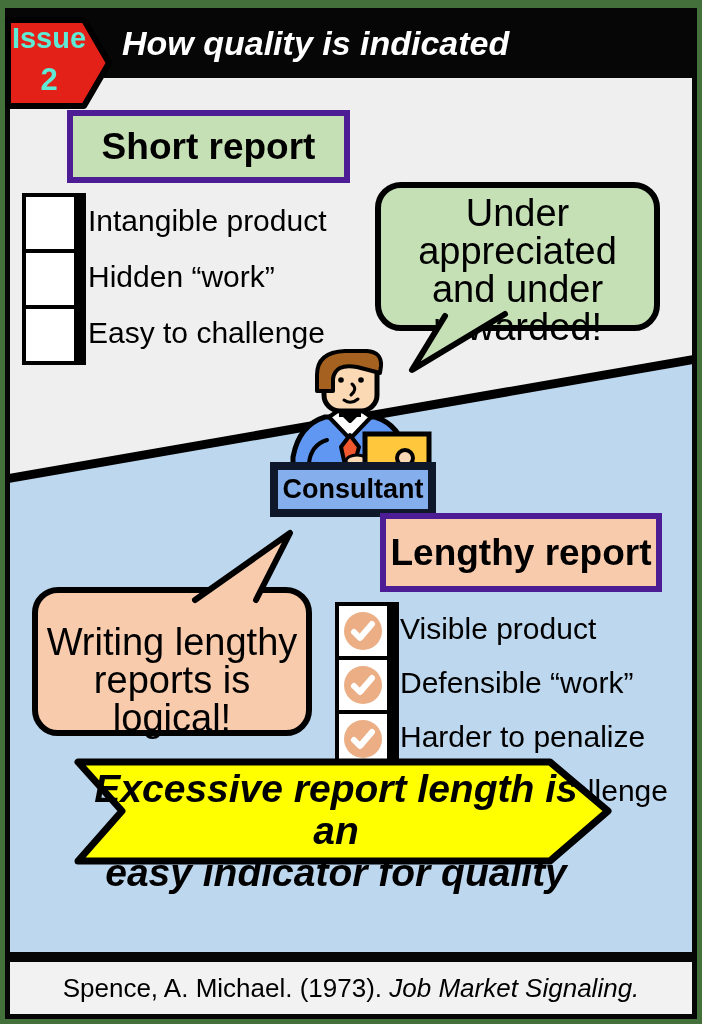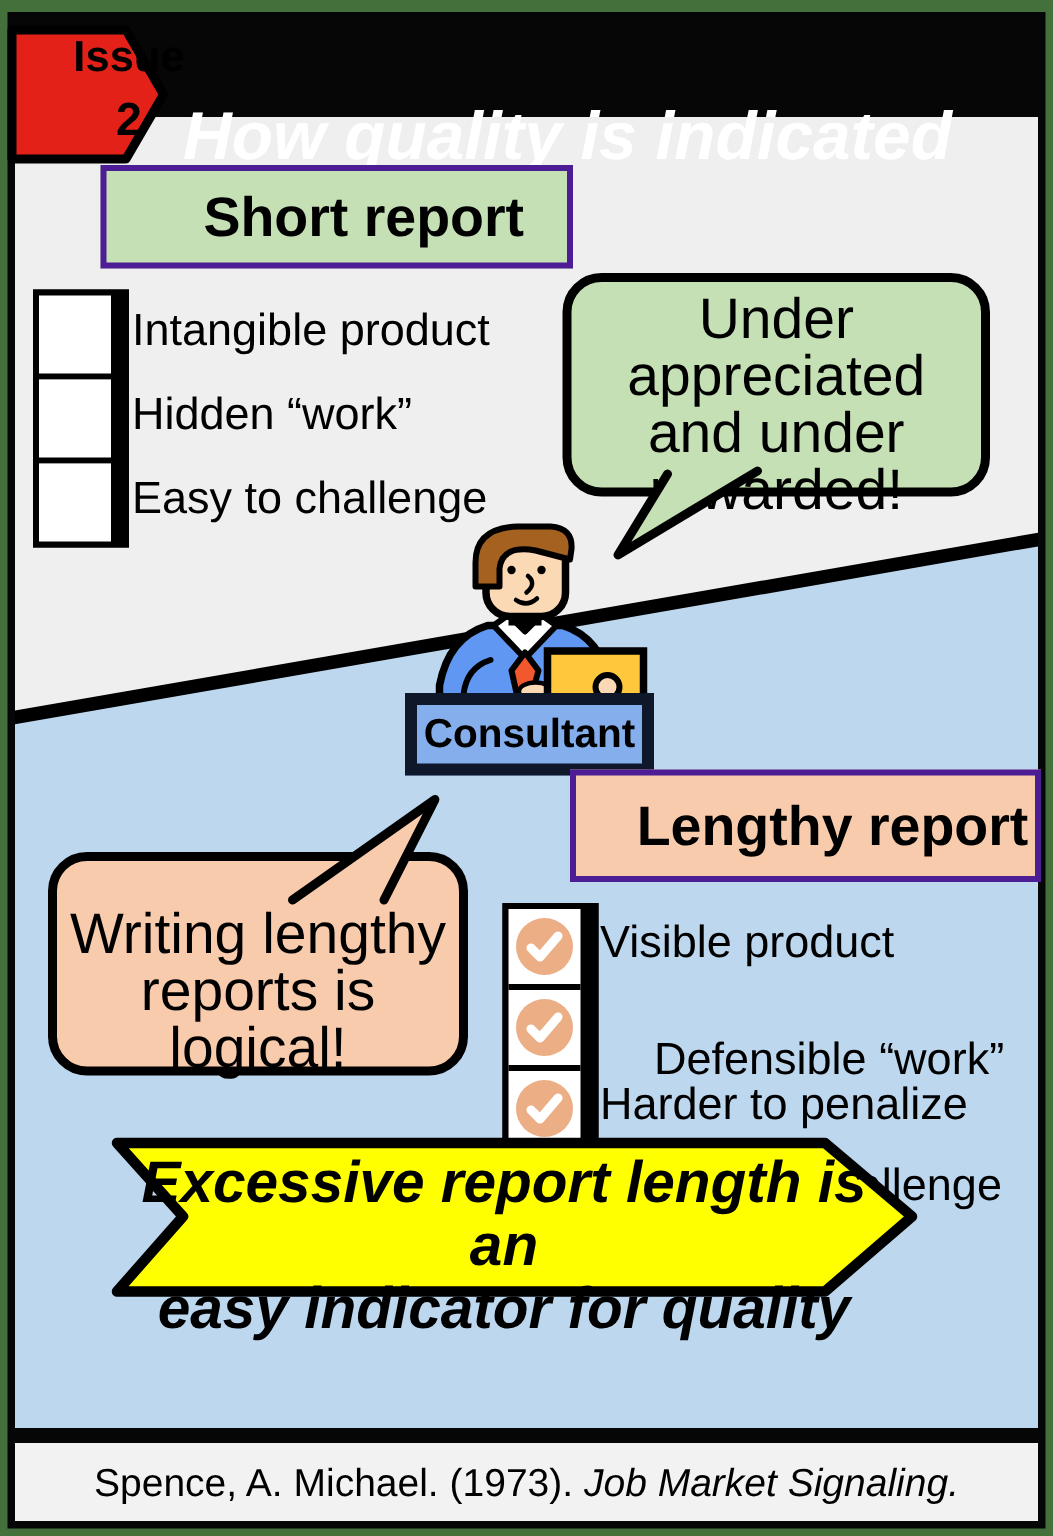--- a/index.html
+++ b/index.html
@@ -6,50 +6,49 @@
   #page{
     position:relative;width:702px;height:1024px;overflow:hidden;
     background:#44703C;
     font-family:"Liberation Sans", sans-serif;
     color:#000;
   }
   .abs{position:absolute;}
   #frame{left:5px;top:8px;width:692px;height:1011px;background:#060606;}
   #title{
     left:122px;top:8px;width:560px;height:70px;line-height:70px;
-    color:#fff;font-size:45px;font-weight:bold;font-style:italic;
+    color:#fff;font-size:34px;font-weight:bold;font-style:italic;
     white-space:nowrap;
-    margin-top:48px;
   }
   #content{left:10px;top:78px;width:682px;height:874px;background:#EFEFEF;overflow:hidden;}
   #bg-split{left:10px;top:78px;width:682px;height:874px;}
   
   #badge-svg{left:2px;top:14px;width:112px;height:98px;}
-  #badge-text{left:6px;top:18px;width:86px;height:88px;text-align:center;color:#000000;font-weight:bold;padding-left:37px;}
+  #badge-text{left:6px;top:18px;width:86px;height:88px;text-align:center;color:#5eead4;font-weight:bold;}
   #badge-text .l1{display:block;font-size:29px;line-height:40px;}
   #badge-text .l2{display:block;font-size:31px;line-height:44px;}
   
-  .heading-box{border:4px solid #4c1d95;font-weight:bold;font-size:37px;text-align:center;padding-left:36px;}
+  .heading-box{border:6px solid #4c1d95;font-weight:bold;font-size:37px;text-align:center;}
   #short-box{left:67px;top:110px;width:271px;height:61px;line-height:61px;background:#C5E0B4;}
   #lengthy-box{left:380px;top:513px;width:270px;height:67px;line-height:67px;background:#F8CBAD;}
   
   .check-col{border:4px solid #000;background:#000;}
   #short-col{left:22px;top:193px;width:56px;}
   #lengthy-col{left:335px;top:602px;width:56px;}
   .check-cell{width:48px;background:#fff;border-bottom:4px solid #000;display:flex;align-items:center;justify-content:center;}
   #short-col .check-cell{height:52px;}
   #lengthy-col .check-cell{height:50px;}
   .check-cell:last-child{border-bottom:none;}
   .item-label{font-size:30px;white-space:nowrap;}
   .short-item{left:88px;height:56px;line-height:56px;}
   .lengthy-item{left:400px;height:54px;line-height:54px;text-align:right;}
   
   .bubble{border:6px solid #000;border-radius:26px;text-align:center;font-size:38px;line-height:38px;}
   #green-bubble{left:375px;top:182px;width:273px;height:131px;background:#C5E0B4;padding-top:6px;}
-  #peach-bubble{left:32px;top:568px;width:268px;height:107px;background:#F8CBAD;padding-top:30px;}
+  #peach-bubble{left:32px;top:587px;width:268px;height:107px;background:#F8CBAD;padding-top:30px;}
   .bubble span{display:block;}
   #tails{left:10px;top:78px;width:682px;height:874px;pointer-events:none;}
   
   #consultant-svg{left:255px;top:345px;width:190px;height:165px;}
   #desk{
     left:270px;top:462px;width:150px;height:39px;line-height:39px;
     background:#85AEEC;border:8px solid #0f172a;text-align:center;
     font-weight:bold;font-size:27px;
   }
   
@@ -158,21 +157,21 @@
       </svg>
     </div>
     <div class="check-cell">
       <svg width="38" height="38" viewBox="0 0 38 38">
         <circle cx="19" cy="19" r="19" fill="#EBAE85"></circle>
         <path d="M 10 20 L 16 26 L 28 12" fill="none" stroke="#fff" stroke-width="6" stroke-linecap="round" stroke-linejoin="round"></path>
       </svg>
     </div>
   </div>
   <div class="abs item-label lengthy-item" style="top:602px;">Visible product</div>
-  <div class="abs item-label lengthy-item" style="top:680px;padding-left:36px;">Defensible “work”</div>
+  <div class="abs item-label lengthy-item" style="top:656px;">Defensible “work”</div>
   <div class="abs item-label lengthy-item" style="top:710px;">Harder to penalize</div>
   <div class="abs item-label lengthy-item" style="top:764px;">Difficult to challenge</div>
 
   <svg class="abs" id="banner-svg" viewBox="0 0 550 108">
     <polygon points="14,4 486,4 544,53 486,103 14,103 58,53" fill="#FFFF00" stroke="#000" stroke-width="7" stroke-linejoin="round"></polygon>
   </svg>
   <div class="abs" id="banner-text">
     <span>Excessive report length is an</span>
     <span>easy indicator for quality</span>
   </div>

